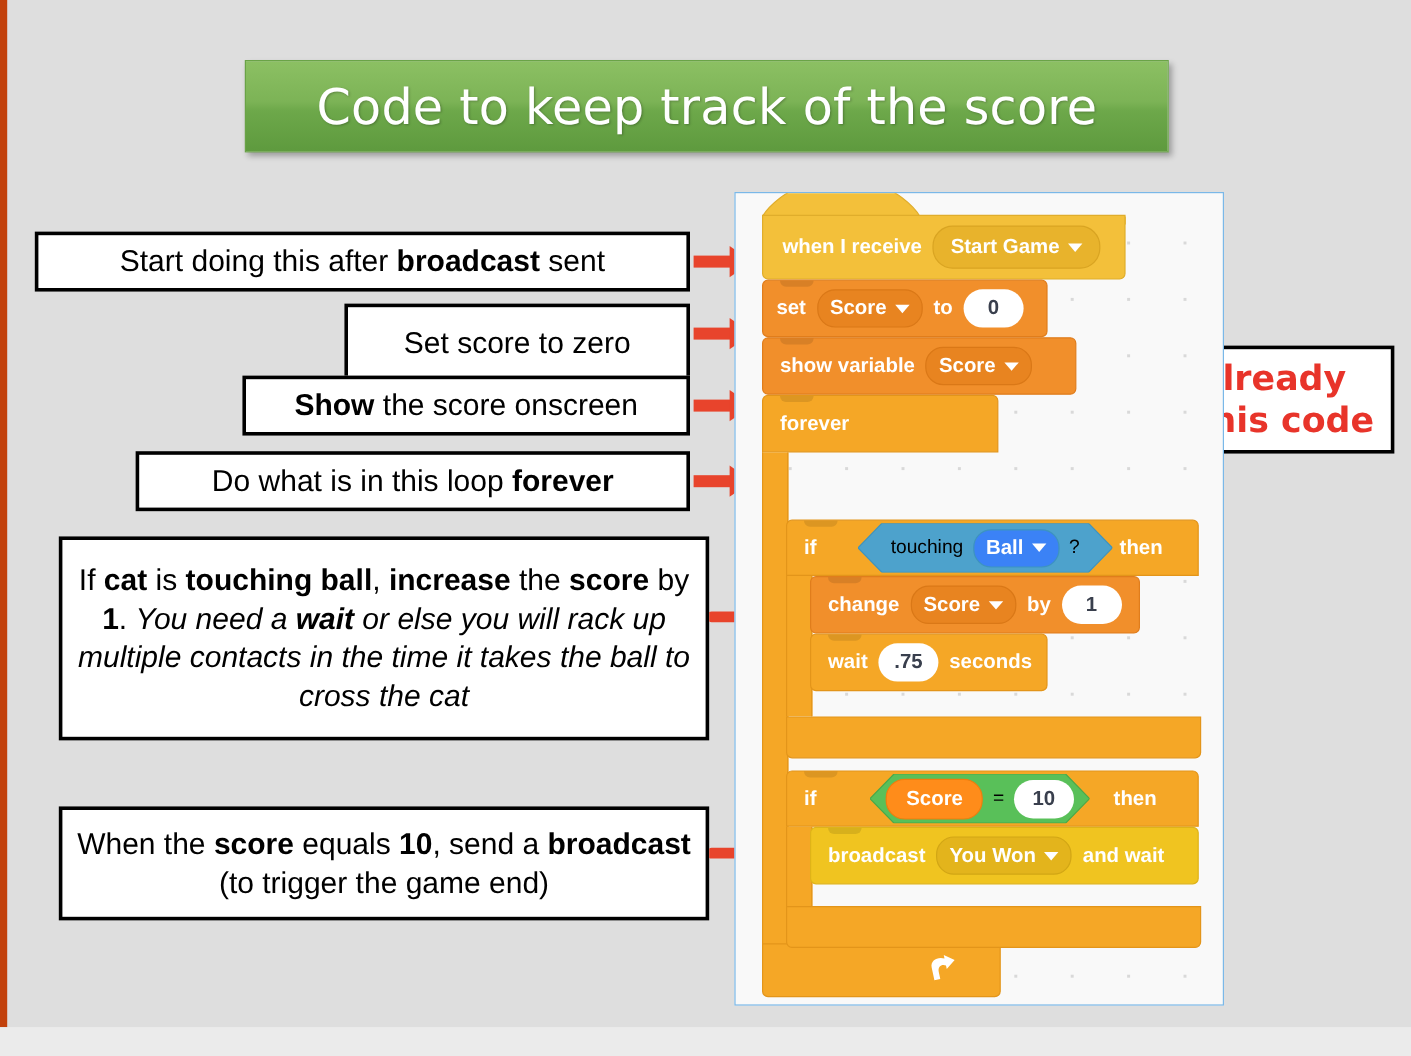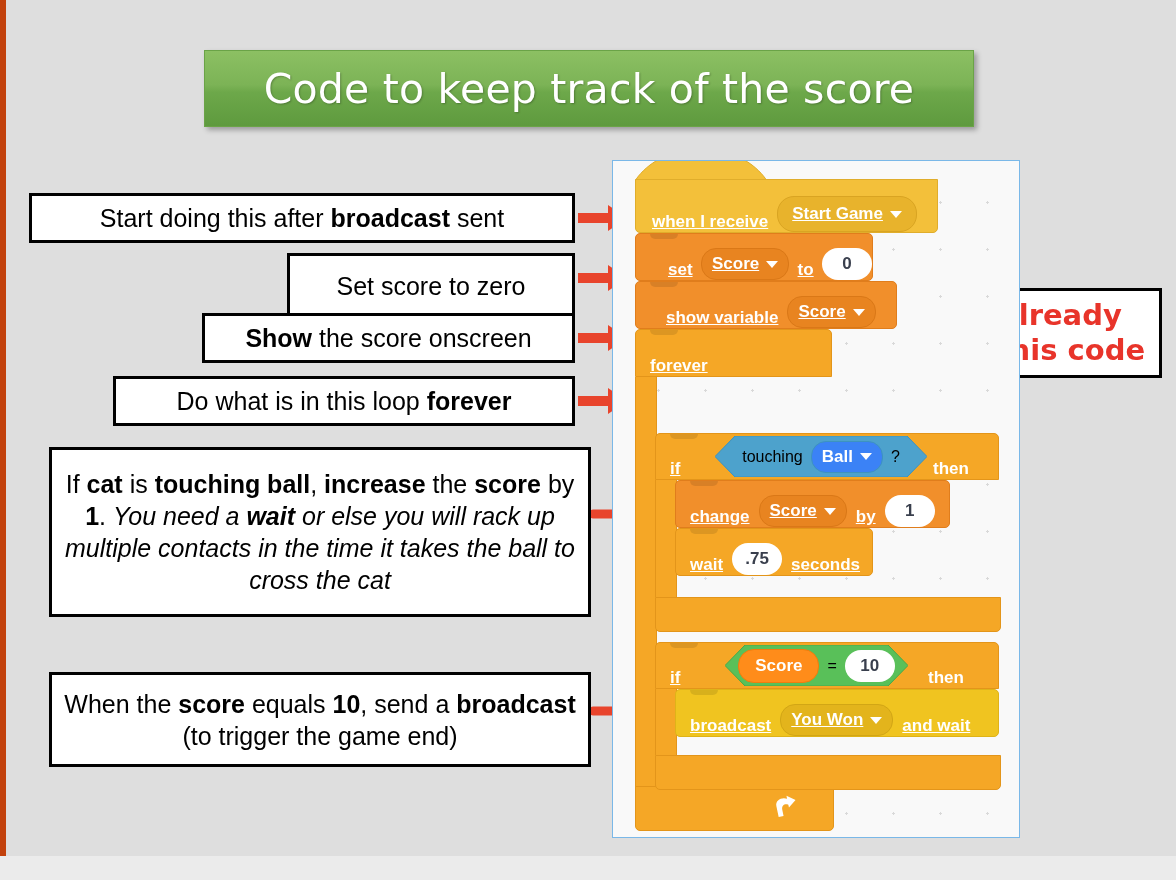--- a/index.html
+++ b/index.html
@@ -78,41 +78,41 @@
     overflow:hidden;
   }
   #dots{
     position:absolute;left:0;top:0;width:100%;height:100%;
     background-image:radial-gradient(#d9d9d9 1.2px, transparent 1.2px);
     background-size:47px 47px;background-position:22px 18px;
   }
 
   .blk{position:absolute;box-sizing:border-box;color:#fff;
        font-family:"Liberation Sans", sans-serif;font-weight:bold;
-       display:flex;align-items:flex-end;text-decoration:underline;}
+       display:flex;align-items:center;}
   .blk .lbl{font-size:17px;color:#fff;white-space:nowrap;}
 
   
   .notch{position:absolute;top:0;left:14px;width:28px;height:5px;
          background:rgba(0,0,0,.10);border-radius:0 0 6px 6px;}
 
   
   #b-hat{
     left:22px;top:18px;width:303px;height:54px;
     background:#f3c03a;border:1px solid #e0ad2b;border-radius:0 0 5px 5px;
     padding-left:16px;
   }
   #hat-dome{
     position:absolute;left:22px;top:-14px;width:303px;height:40px;
   }
 
   
   .data{background:#f18f2b;border:1px solid #e07d1c;border-radius:5px;}
-  #b-set{left:22px;top:72px;width:238px;height:48px;padding-left:32px;}
-  #b-show{left:22px;top:120px;width:262px;height:48px;padding-left:30px;}
+  #b-set{left:22px;top:72px;width:238px;height:48px;padding-left:11px;}
+  #b-show{left:22px;top:120px;width:262px;height:48px;padding-left:14px;}
 
   
   #b-forever-top{
     left:22px;top:168px;width:197px;height:48px;
     background:#f5a726;border:1px solid #e3951a;border-radius:5px 5px 0 0;
     padding-left:14px;
   }
   #b-forever-left{
     position:absolute;left:22px;top:216px;width:20px;height:436px;
     background:#f5a726;border-left:1px solid #e3951a;border-right:1px solid #e3951a;

